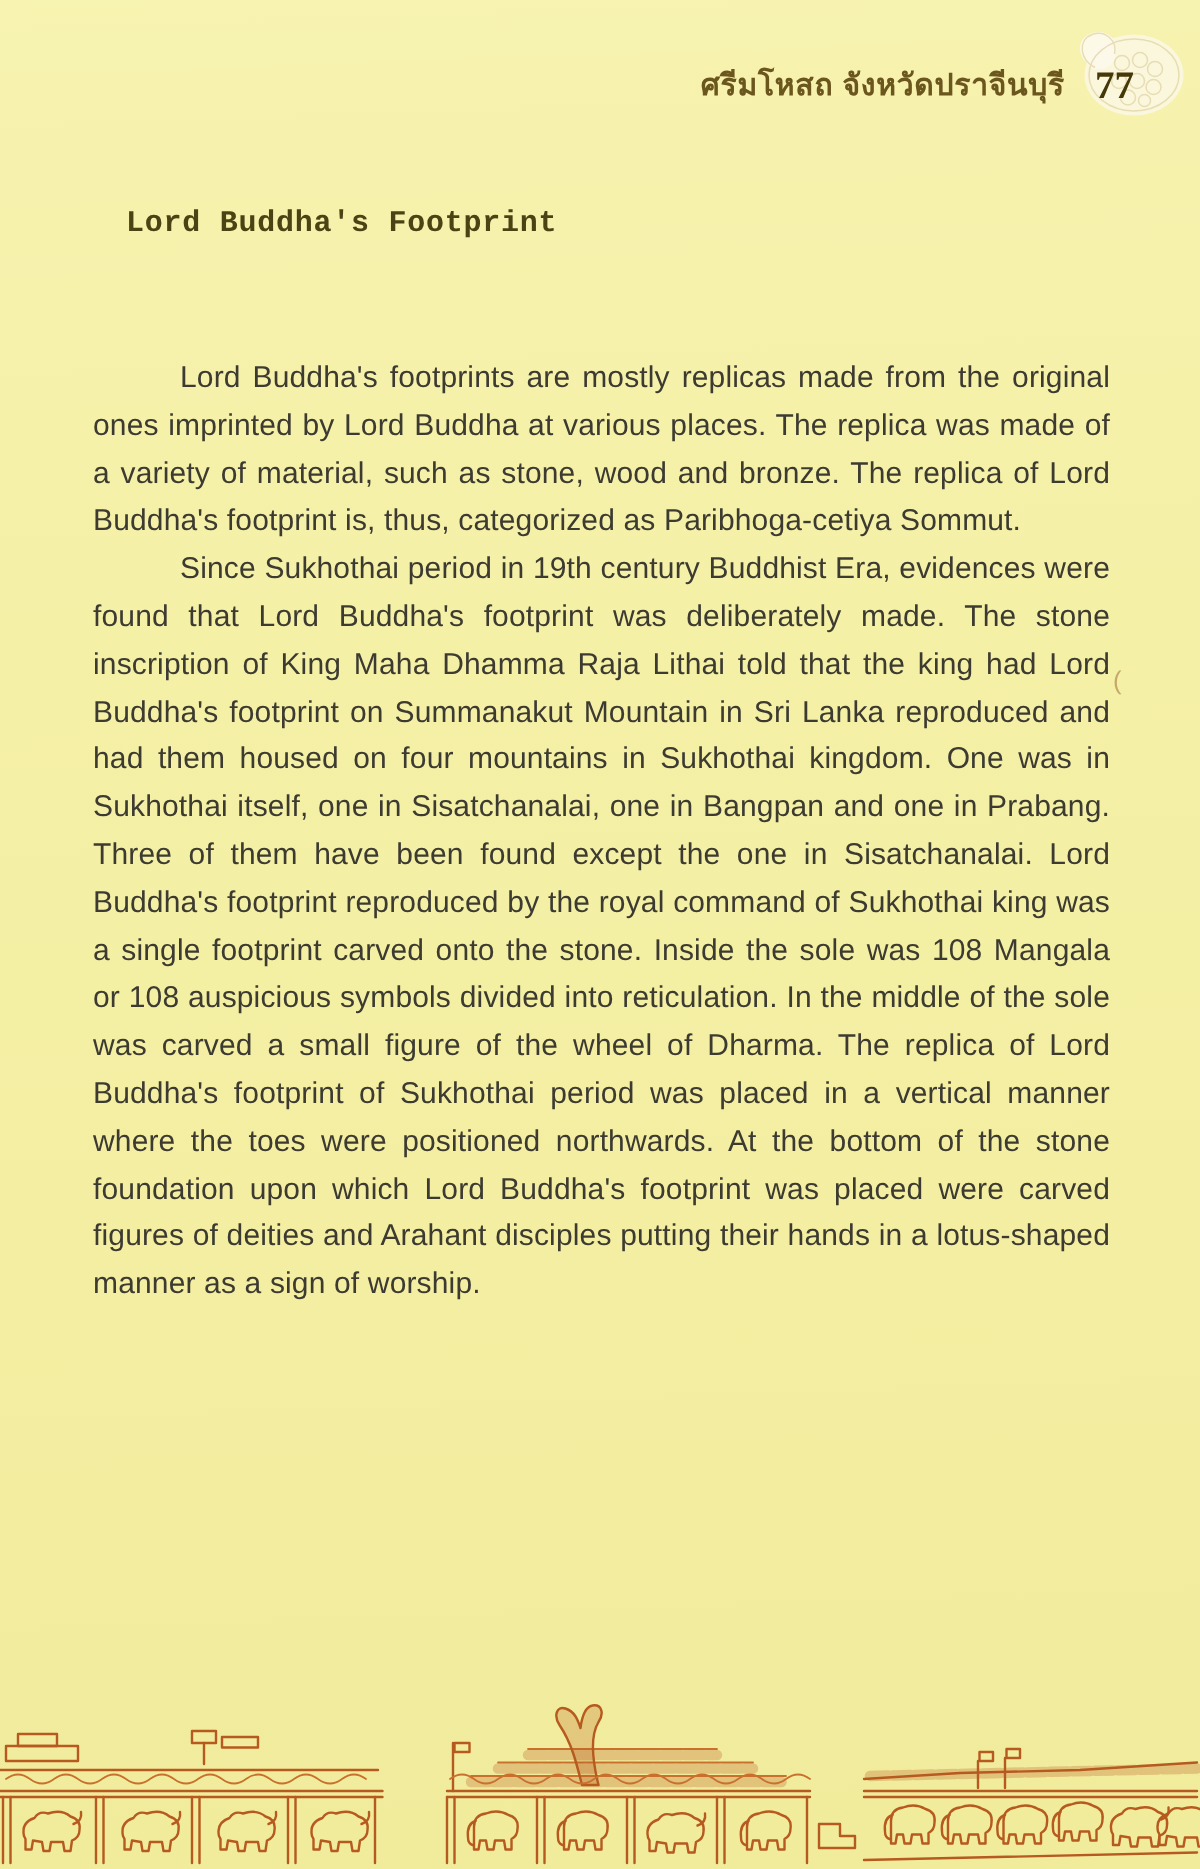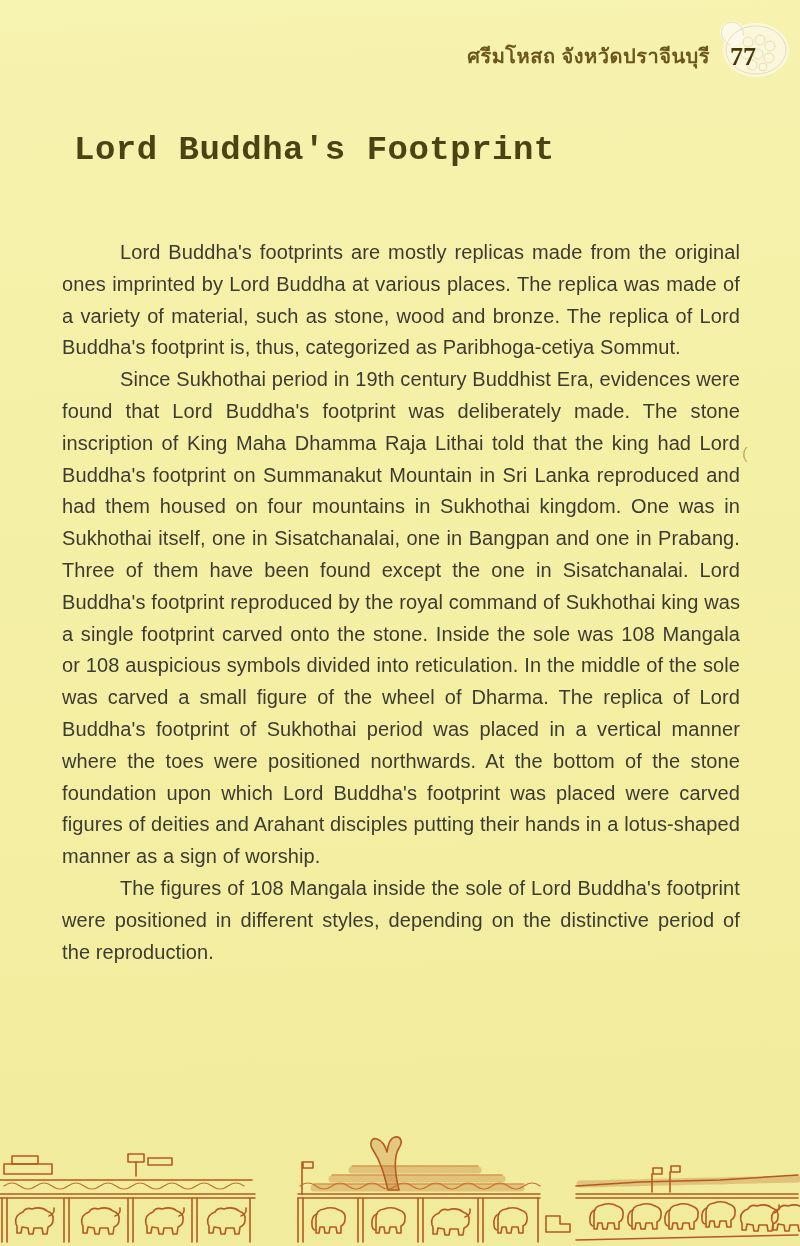--- a/index.html
+++ b/index.html
@@ -23,23 +23,23 @@
   }
   .pagenum-wrap{position:relative;display:inline-block;}
   .emblem{position:absolute;left:-30px;top:-30px;width:92px;height:70px;pointer-events:none;}
   .page-number{
     position:relative;z-index:2;
     font-family:"Liberation Serif",serif;
     font-size:26px;font-weight:bold;color:#453809;
   }
   
   .doc-title{
-    position:absolute;left:74px;top:122px;margin:0;
+    position:absolute;left:84px;top:122px;margin:0;
     font-family:"Liberation Mono","DejaVu Sans Mono",monospace;
-    font-weight:bold;font-size:34px;line-height:56px;
+    font-weight:bold;font-size:20px;line-height:56px;
     letter-spacing:.5px;color:#4c4314;white-space:nowrap;
   }
   .doc-title span{display:block;}
   
   .body-text{
     position:absolute;left:62px;top:237px;width:678px;
     font-size:20px;line-height:31.8px;color:#3d3b31;
     text-align:justify;letter-spacing:.1px;
   }
   .body-text p{margin:0;text-indent:58px;}
@@ -82,21 +82,20 @@
     </span>
   </div>
 
   <h1 class="doc-title">
     <span>Lord Buddha's Footprint</span>
   </h1>
 
   <div class="body-text">
     <p>Lord Buddha's footprints are mostly replicas made from the original ones imprinted by Lord Buddha at various places. The replica was made of a variety of material, such as stone, wood and bronze. The replica of Lord Buddha's footprint is, thus, categorized as Paribhoga-cetiya Sommut.</p>
     <p>Since Sukhothai period in 19th century Buddhist Era, evidences were found that Lord Buddha's footprint was deliberately made. The stone inscription of King Maha Dhamma Raja Lithai told that the king had Lord Buddha's footprint on Summanakut Mountain in Sri Lanka reproduced and had them housed on four mountains in Sukhothai kingdom. One was in Sukhothai itself, one in Sisatchanalai, one in Bangpan and one in Prabang. Three of them have been found except the one in Sisatchanalai. Lord Buddha's footprint reproduced by the royal command of Sukhothai king was a single footprint carved onto the stone. Inside the sole was 108 Mangala or 108 auspicious symbols divided into reticulation. In the middle of the sole was carved a small figure of the wheel of Dharma. The replica of Lord Buddha's footprint of Sukhothai period was placed in a vertical manner where the toes were positioned northwards. At the bottom of the stone foundation upon which Lord Buddha's footprint was placed were carved figures of deities and Arahant disciples putting their hands in a lotus-shaped manner as a sign of worship.</p>
-    <p>The figures of 108 Mangala inside the sole of Lord Buddha's footprint were positioned in different styles, depending on the distinctive period of the reproduction.</p>
   </div>
 
   <span class="artifact">(</span>
 
   <svg class="frieze" viewBox="0 0 800 112" aria-hidden="true">
     <defs>
       <path id="wave" d="M0 0 q8 -6 16 0 t16 0 t16 0 t16 0 t16 0 t16 0 t16 0 t16 0 t16 0 t16 0 t16 0 t16 0 t16 0 t16 0 t16 0"></path>
       <g id="beast">
         <path d="M4 19 Q2 10 11 7 Q14 2 20 4 Q29 1 35 6 Q42 8 41 15 Q41 20 36 22 L35 29 L31 29 L30 23 L22 23 L21 29 L17 29 L16 23 L10 22 L9 28 L5 28 L5 21 Z"></path>
         <path d="M37 11 q6 -2 5 -8"></path>

